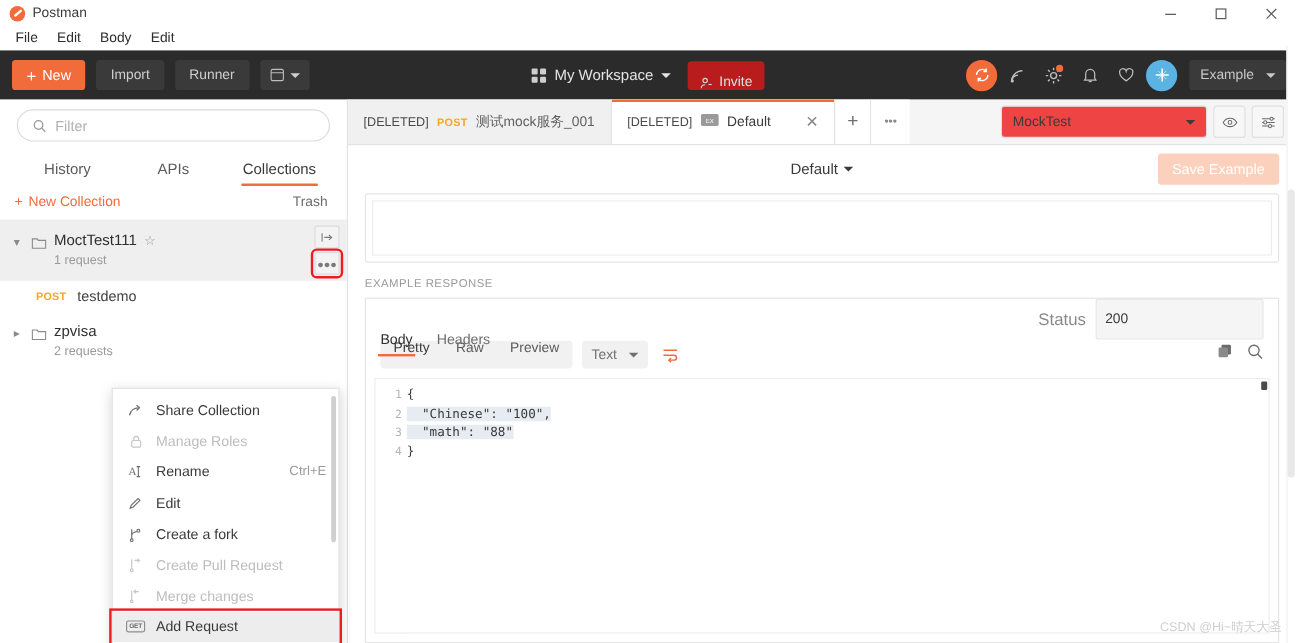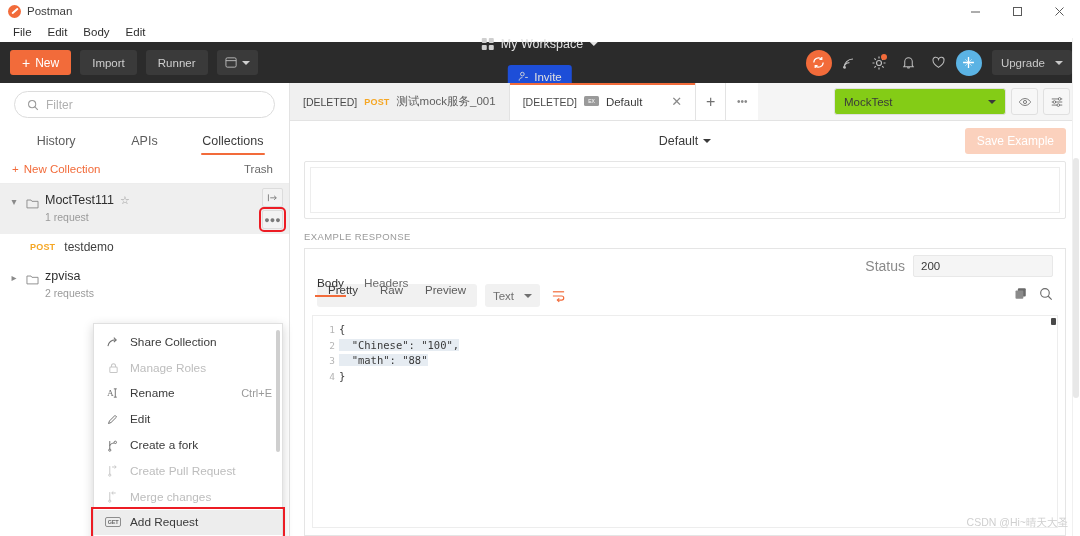--- a/index.html
+++ b/index.html
@@ -65,35 +65,35 @@
     height: 25px; border-radius: 3px; padding: 0 12px;
     display: flex; align-items: center; margin-left: 9px; text-align: center;
   }
   .tb-icon-btn {
     background: #3a3a3a; color: #cfcfcf;
     height: 25px; border-radius: 3px; padding: 0 8px;
     display: flex; align-items: center; gap: 4px; margin-left: 9px;
   }
   .ws-center {
     position: absolute; left: 50%; transform: translateX(-50%);
-    display: flex; align-items: center; gap: 14px; flex-direction: column;
+    display: flex; align-items: center; gap: 14px;
   }
   .ws-sel {
     display: flex; align-items: center; gap: 7px;
     color: #e4e4e4; font-size: 12.5px;
   }
   .grid-icon {
     display: inline-grid; grid-template-columns: 5px 5px;
     grid-template-rows: 5px 5px; gap: 2px;
   }
   .grid-icon i { background: #cfcfcf; display: block; border-radius: 1px; }
   .invite-btn {
-    background: #1d4ed8; color: #e0e0e0; font-size: 11.5px;
+    background: #b91c1c; color: #e0e0e0; font-size: 11.5px;
     height: 24px; border-radius: 3px; padding: 0 10px;
-    display: flex; align-items: center; gap: 5px;
+    display: flex; align-items: flex-end; gap: 5px;
   }
   .tb-right {
     position: absolute; right: 8px; display: flex;
     align-items: center; gap: 4px;
   }
   .round-icon {
     width: 26px; height: 26px; border-radius: 50%;
     display: flex; align-items: center; justify-content: center;
   }
   .round-icon.orange { background: #f26b3a; }
@@ -237,21 +237,21 @@
   }
   .tab-dots {
     display: flex; align-items: center; justify-content: center;
     width: 32px; color: #8a8a8a; font-size: 10px; background:#fff;
   }
   .tabbar-right {
     margin-left: auto; display: flex; align-items: center;
     gap: 5px; padding-right: 10px;
   }
   .env-select {
-    width: 172px; height: 27px; background: #84cc16;
+    width: 172px; height: 27px; background: #ef4444;
     border: 1px solid #e0e0e0; border-radius: 3px;
     display: flex; align-items: center; justify-content: space-between;
     padding: 0 9px; font-size: 11.5px; color: #3a3a3a; gap: 22px;
   }
   .sq-icon-btn {
     width: 27px; height: 27px; border: 1px solid #e0e0e0;
     background: #f7f7f7; border-radius: 3px;
     display: flex; align-items: center; justify-content: center;
     color: #6a6a6a;
   }
@@ -293,21 +293,21 @@
   .rsp-tab.active::after {
     content: ""; position: absolute; left: -2px; right: -2px;
     bottom: 0; height: 2px; background: #f26b3a;
   }
   .status-wrap {
     margin-left: auto; display: flex; align-items: center; gap: 8px;
     padding-bottom: 5px;
   }
   .status-lbl { font-size: 14px; color: #8a8a8a; }
   .status-box {
-    width: 140px; height: 22px; background: #f5f5f5;
+    width: 140px; height: 34px; background: #f5f5f5;
     border: 1px solid #e8e8e8; border-radius: 2px;
     display: flex; align-items: center; padding: 0 7px;
     font-size: 11.5px; color: #3a3a3a;
   }
   .fmt-row {
     display: flex; align-items: center; padding: 3px 12px 8px 12px; gap: 8px;
   }
   .seg {
     background: #f1f1f1; border-radius: 3px; display: flex;
     height: 23px; align-items: flex-start;
@@ -465,21 +465,21 @@
           <path d="M8 13.2S2.2 9.6 2.2 6.1A2.9 2.9 0 0 1 8 4.6a2.9 2.9 0 0 1 5.8 1.5C13.8 9.6 8 13.2 8 13.2z" fill="none" stroke="#bdbdbd" stroke-width="1.1"></path>
         </svg>
       </div>
       <div class="round-icon blue">
         <svg width="15" height="15" viewBox="0 0 16 16">
           <path d="M8 2.2v11.6M2.2 8h11.6" stroke="#fff" stroke-width="1.4"></path>
           <path d="M4.5 4.5l7 7M11.5 4.5l-7 7" stroke="#fff" stroke-width="0.8" opacity=".7"></path>
         </svg>
       </div>
       <div class="upgrade-btn">
-        <span>Upgrade</span>
+        <span>Example</span>
         <span class="caret-sm"></span>
       </div>
     </div>
   </div>
 
   <div class="body-wrap">
 
     <div class="sidebar">
       <div class="filter-row">
         <div class="filter-box">

